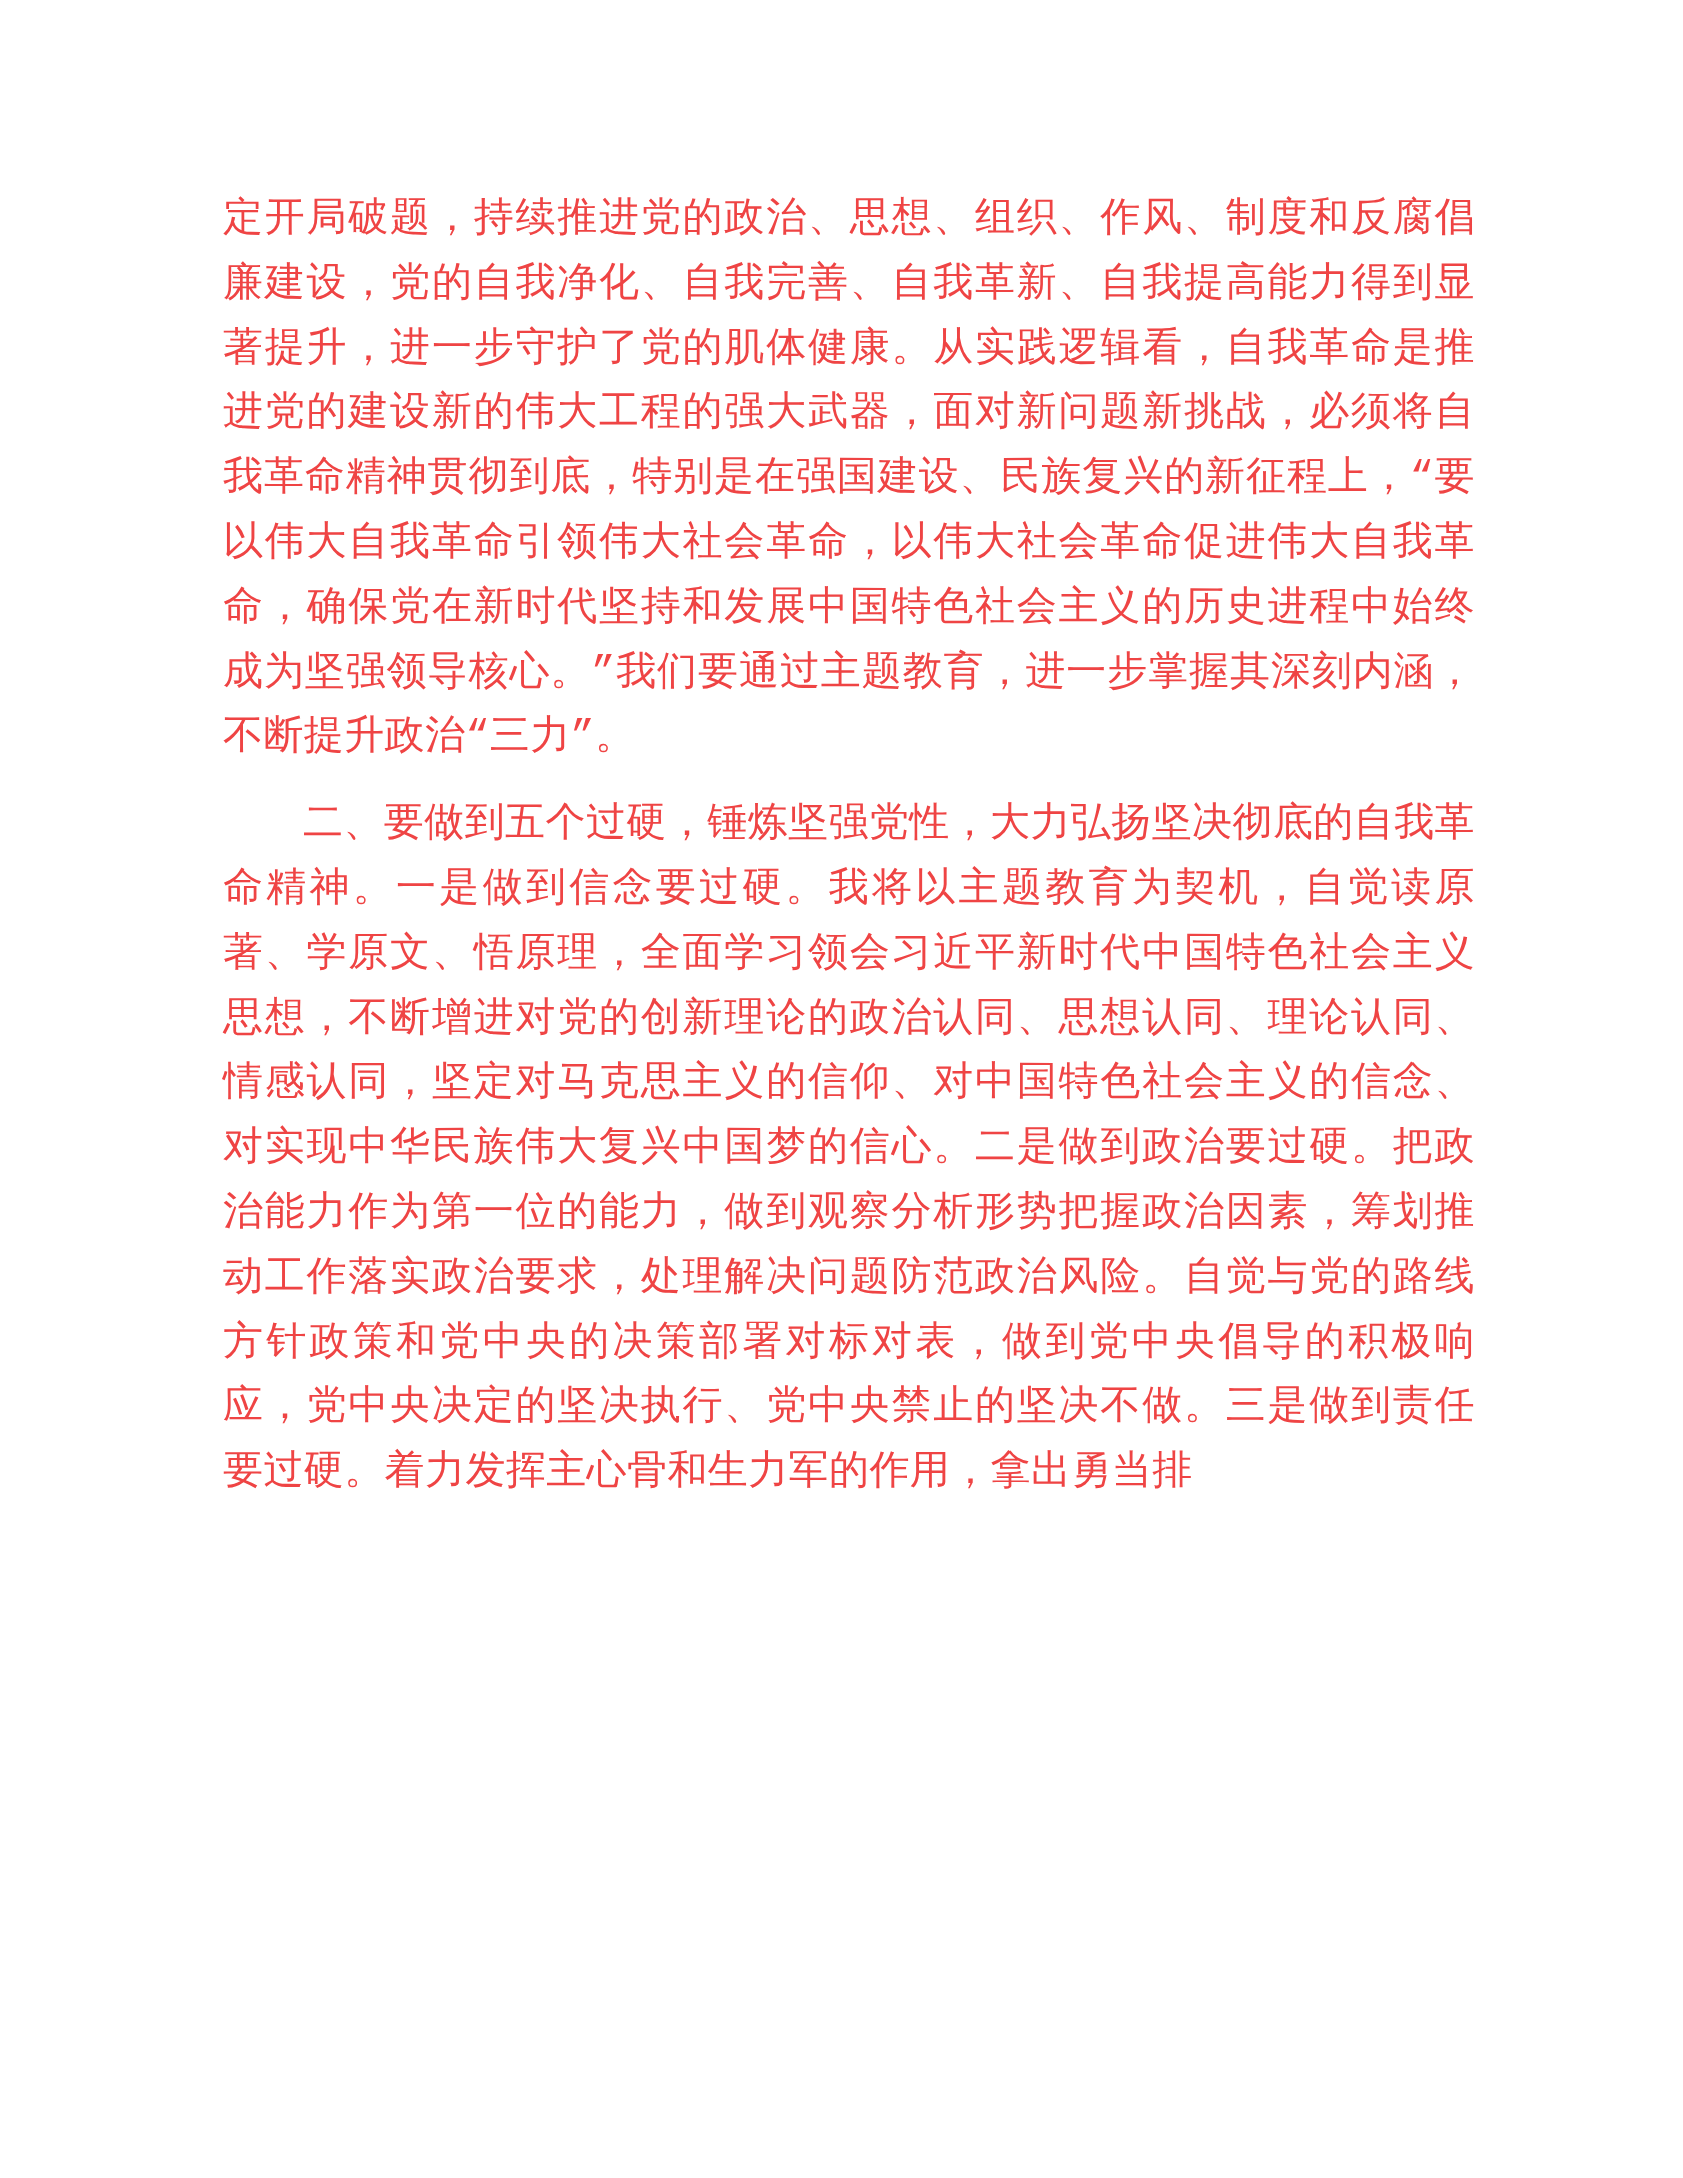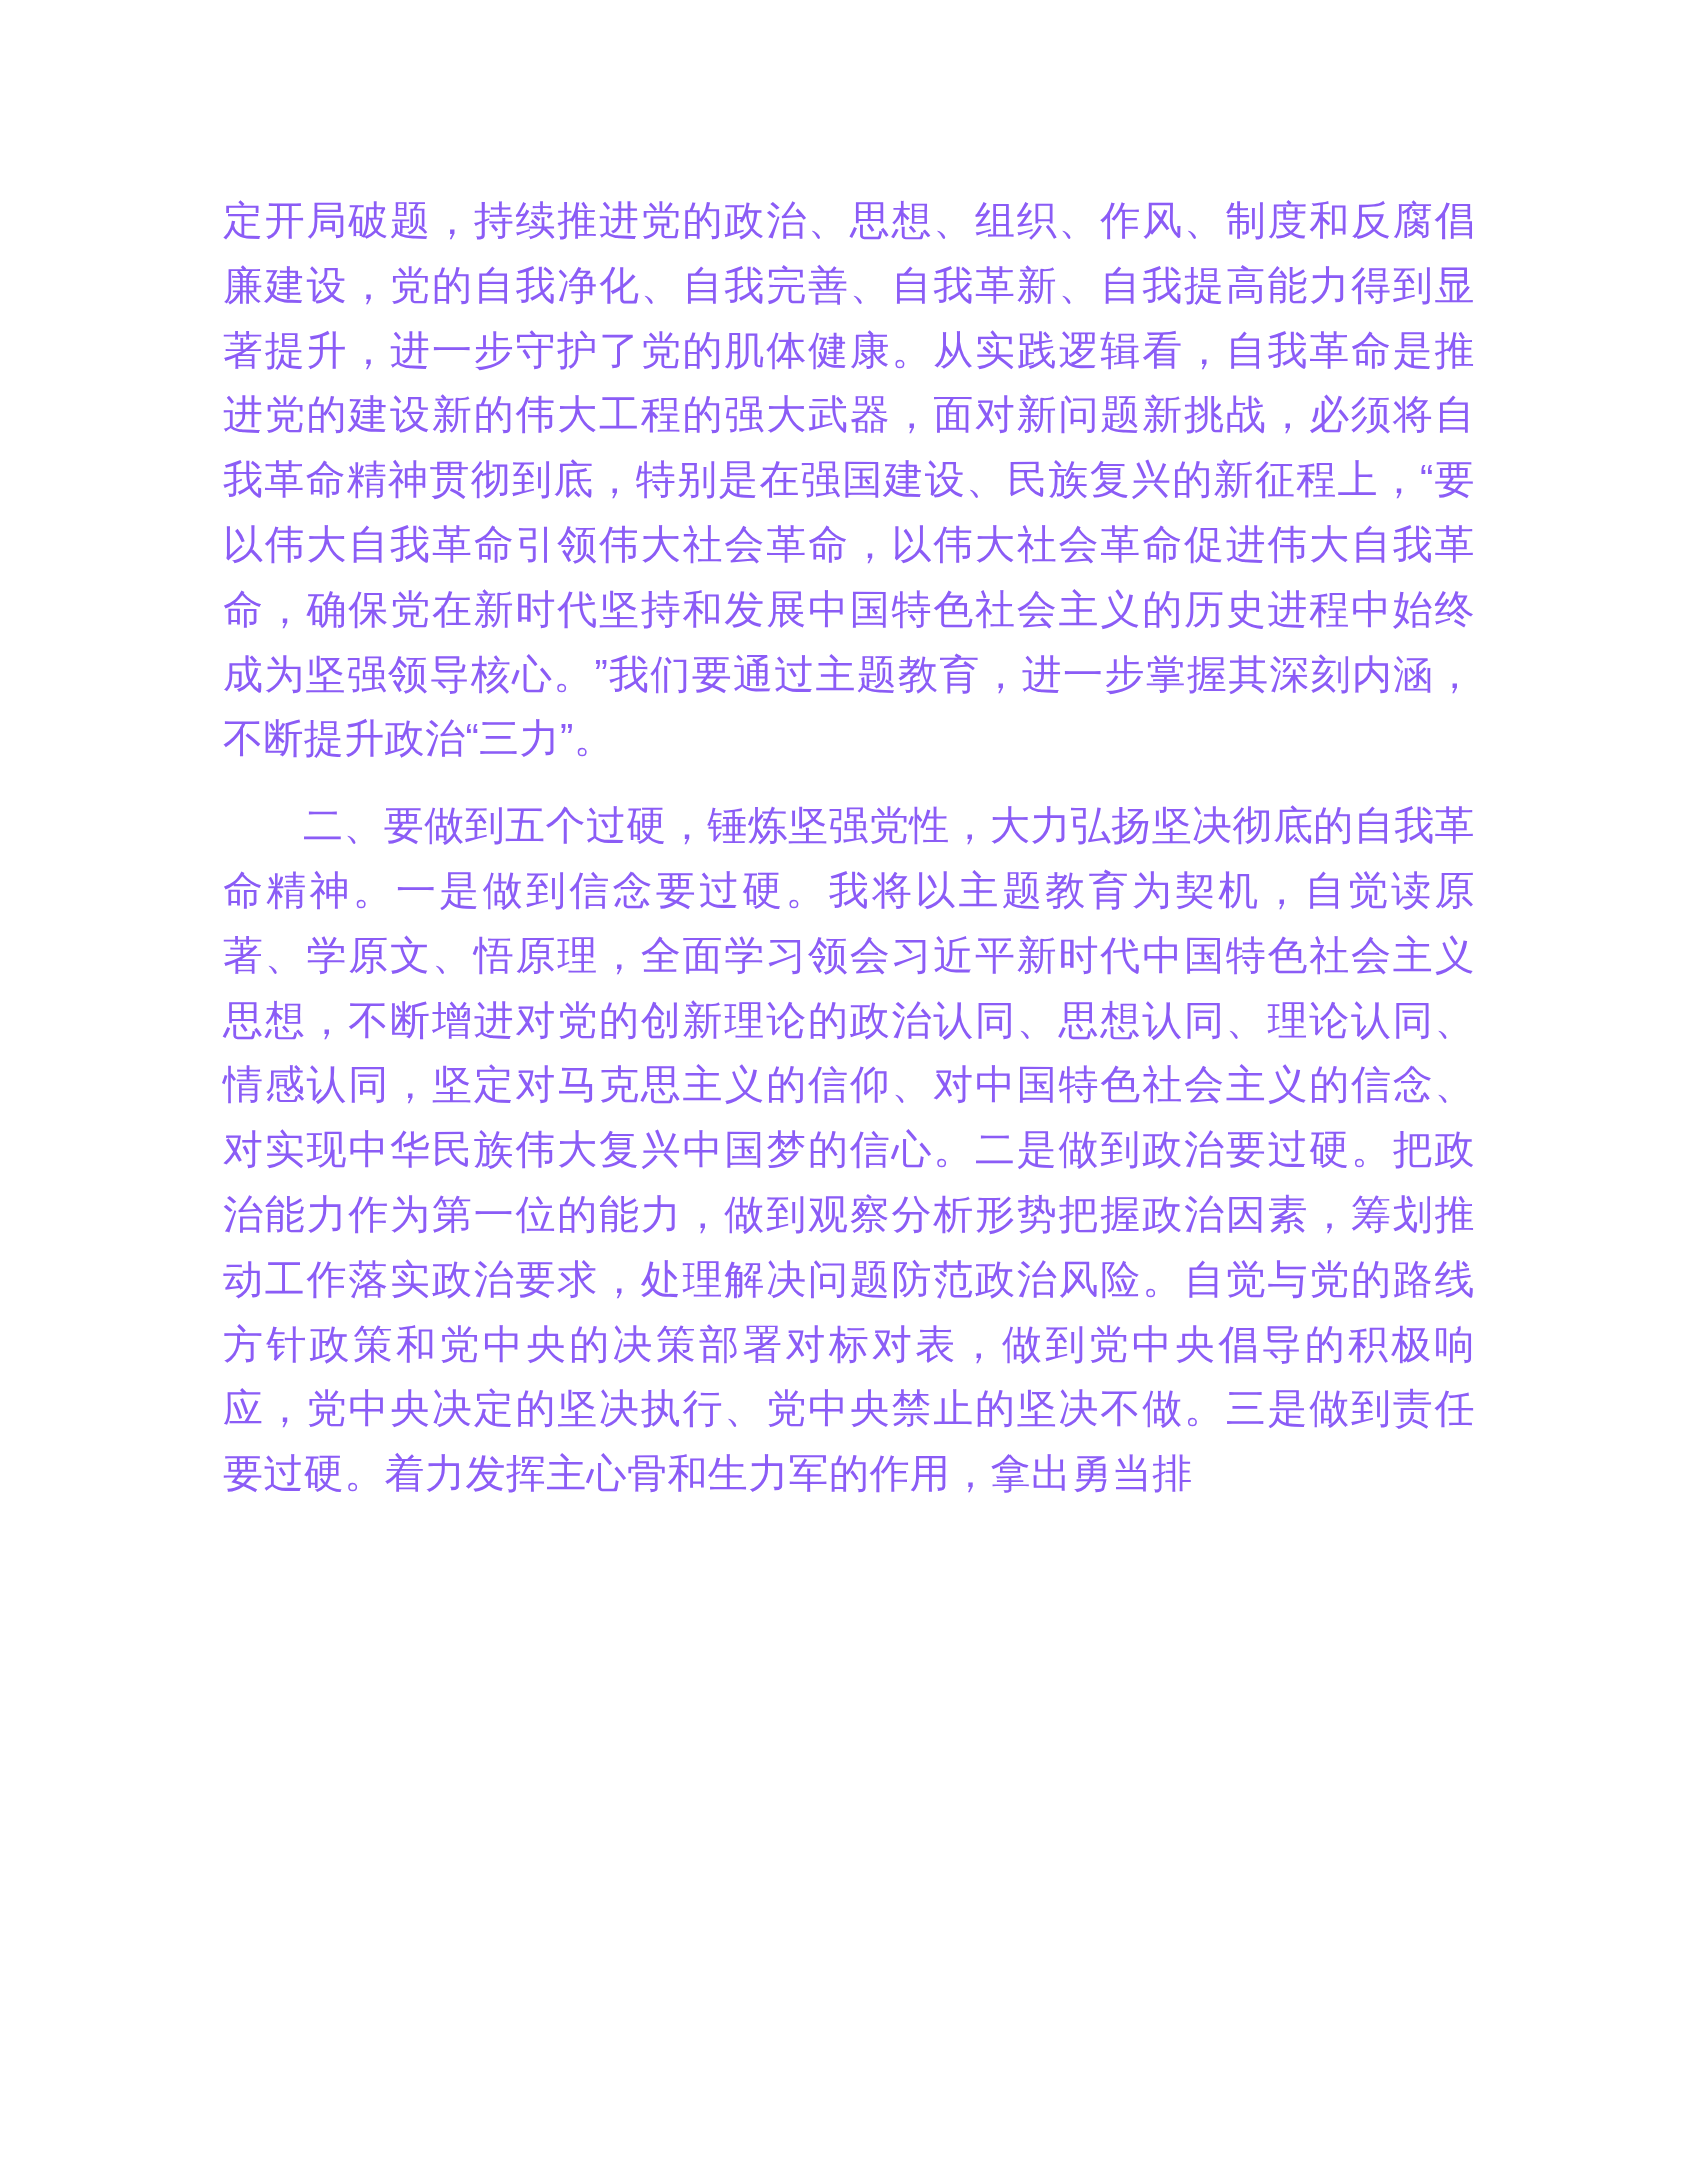--- a/index.html
+++ b/index.html
@@ -14,24 +14,24 @@
   }
   .page {
     position: relative;
     width: 1683px;
     height: 2178px;
     background: #ffffff;
     box-sizing: border-box;
     padding: 188px 208px 119px 223px;
   }
   .doc-body {
-    font-family: Liberation Sans, sans-serif;
+    font-family: Liberation Mono, monospace;
     font-size: 40px;
     line-height: 1.62;
-    color: #8b5cf6;
+    color: #ef4444;
     text-align: justify;
     text-justify: inter-ideograph;
     letter-spacing: 0.4px;
   }
   .para {
     margin: 0 0 6px 0;
     white-space: pre-wrap;
   }
   .para.indent {
     text-indent: 2em;

